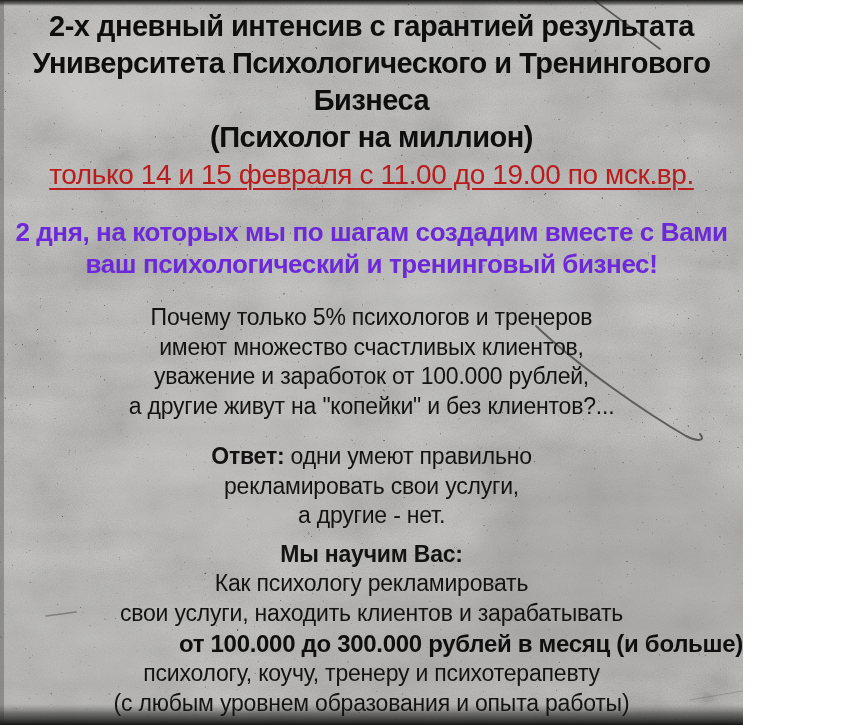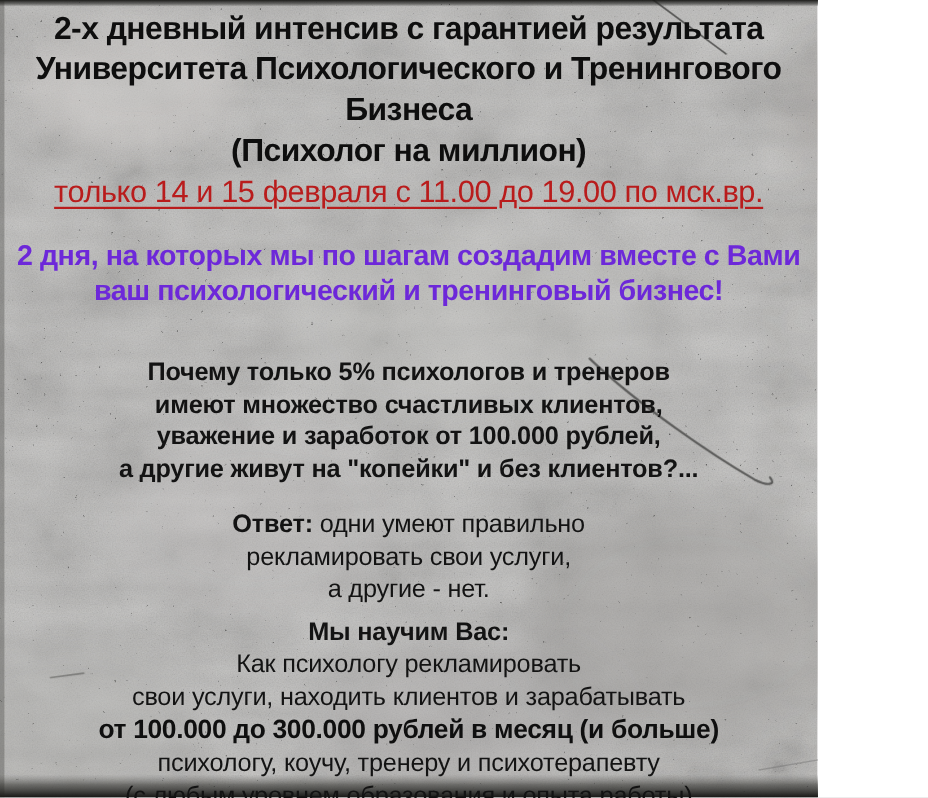--- a/index.html
+++ b/index.html
@@ -47,44 +47,44 @@
   }
   .subheadline {
     margin-top: 23px;
     font-weight: 700;
     font-size: 26px;
     line-height: 32px;
     letter-spacing: -0.4px;
     color: #6d28d9;
   }
   .problem {
-    margin-top: 43px;
+    margin-top: 23px;
     font-size: 23px;
     line-height: 29.5px;
     letter-spacing: -0.2px;
-    font-weight: bold;
   }
   .answer {
     margin-top: 21px;
     font-size: 23px;
     line-height: 29.5px;
     letter-spacing: -0.2px;
   }
   .benefits {
     margin-top: 9px;
     font-size: 23px;
     line-height: 29.5px;
     letter-spacing: -0.2px;
   }
   .benefits .highlight {
     font-weight: 700;
     font-size: 24px;
     line-height: 31px;
     letter-spacing: -0.3px;
     color: #0f0f0f;
+    text-align: right;
   }
   .b { font-weight: 700; }
 </style>
 </head>
 <body>
 
 <div class="stage">
 
   <svg class="bg" viewBox="0 0 844 725" preserveAspectRatio="none" aria-hidden="true">
     <defs>

